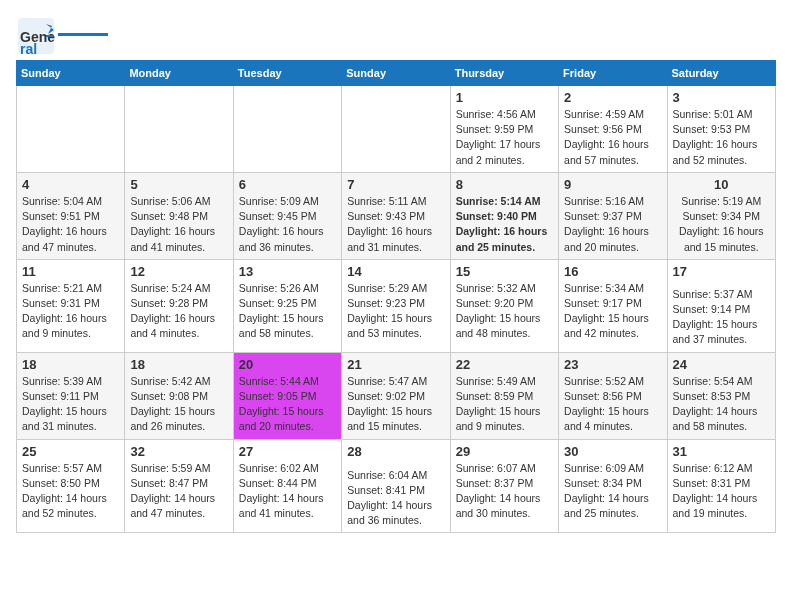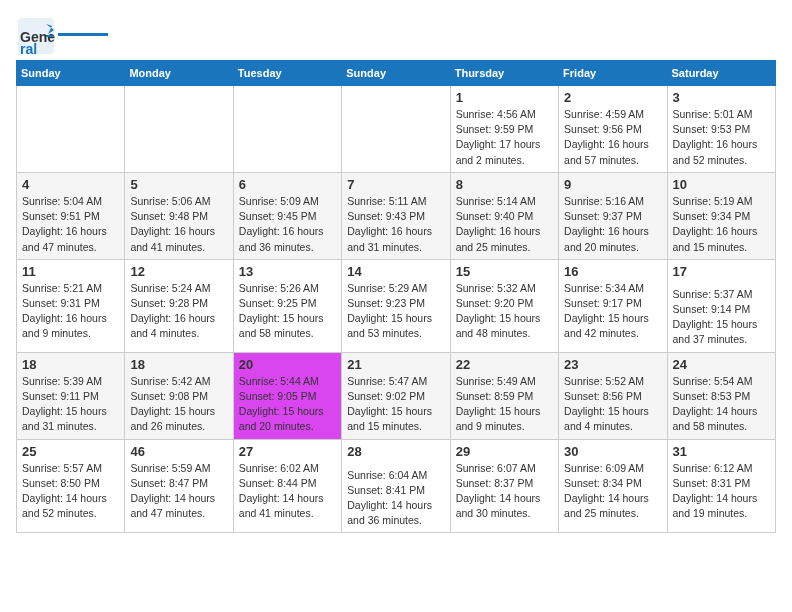--- a/index.html
+++ b/index.html
@@ -173,33 +173,33 @@
         </td>
         <td style="background: rgb(245, 245, 245);">
           <span class="day-num">7</span>
           <div class="day-info" style="white-space: pre-line;">Sunrise: 5:11 AM
 Sunset: 9:43 PM
 Daylight: 16 hours
 and 31 minutes.</div>
         </td>
         <td style="background: rgb(245, 245, 245);">
           <span class="day-num">8</span>
-          <div class="day-info" style="white-space: pre-line;">Sunrise: 5:14 AM
+          <div class="day-info" style="white-space: pre-line; font-weight: bold;">Sunrise: 5:14 AM
 Sunset: 9:40 PM
 Daylight: 16 hours
 and 25 minutes.</div>
         </td>
         <td style="background: rgb(245, 245, 245);">
           <span class="day-num">9</span>
           <div class="day-info" style="white-space: pre-line;">Sunrise: 5:16 AM
 Sunset: 9:37 PM
 Daylight: 16 hours
 and 20 minutes.</div>
         </td>
-        <td style="background: rgb(245, 245, 245);">
+        <td style="background: rgb(245, 245, 245); text-align: center;">
           <span class="day-num">10</span>
           <div class="day-info" style="white-space: pre-line;">Sunrise: 5:19 AM
 Sunset: 9:34 PM
 Daylight: 16 hours
 and 15 minutes.</div>
         </td>
       </tr>
       <tr>
         <td>
           <span class="day-num">11</span>
@@ -304,21 +304,21 @@
       </tr>
       <tr>
         <td>
           <span class="day-num">25</span>
           <div class="day-info" style="white-space: pre-line;">Sunrise: 5:57 AM
 Sunset: 8:50 PM
 Daylight: 14 hours
 and 52 minutes.</div>
         </td>
         <td>
-          <span class="day-num">46</span>
+          <span class="day-num">32</span>
           <div class="day-info" style="white-space: pre-line;">Sunrise: 5:59 AM
 Sunset: 8:47 PM
 Daylight: 14 hours
 and 47 minutes.</div>
         </td>
         <td>
           <span class="day-num">27</span>
           <div class="day-info" style="white-space: pre-line;">Sunrise: 6:02 AM
 Sunset: 8:44 PM
 Daylight: 14 hours

